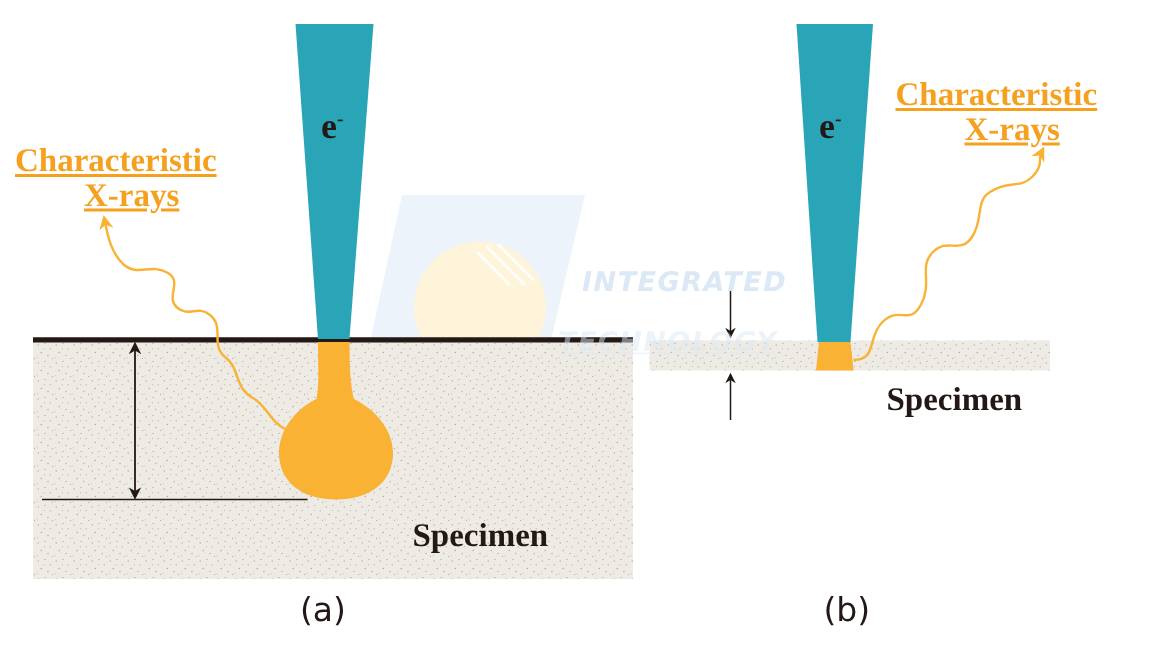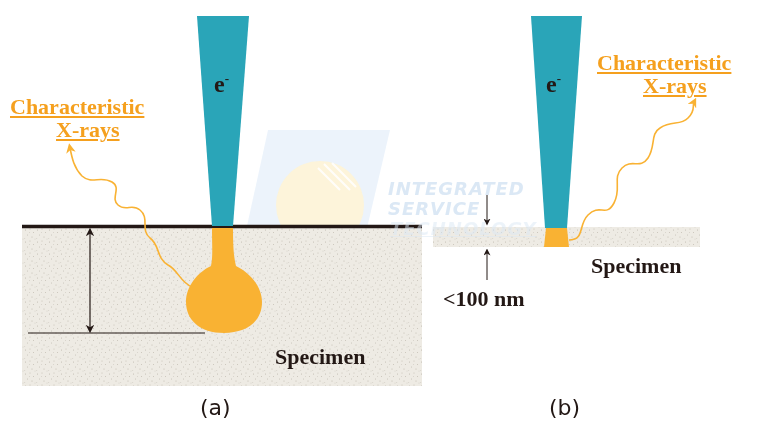--- a/index.html
+++ b/index.html
@@ -67,33 +67,31 @@
 
     <polygon points="546,228 567,228 569,247 544,247" fill="#f9b233"></polygon>
 
     <path d="M569,240 C585,240 578,225 588,215 C600,203 606,218 614,203 C622,188 612,178 622,168 C632,158 640,170 648,158 C656,146 650,134 660,128 C672,120 680,126 688,118 C696,110 692,106 694,102" fill="none" stroke="#f9b233" stroke-width="1.6" marker-end="url(#xrayHead)"></path>
 
     <line x1="487" y1="194" x2="487" y2="222" stroke="#231815" stroke-width="1" marker-end="url(#arrowHead)"></line>
     <line x1="487" y1="280" x2="487" y2="252" stroke="#231815" stroke-width="1" marker-end="url(#arrowHead)"></line>
   </svg>
 
   <div class="wm-text" style="left:388px;top:180px;">INTEGRATED</div>
-  <div class="wm-text" style="left:388px;top:200px;">SERVICE</div>
-  <div class="wm-text" style="left:390px;top:220px;opacity:0.5;text-decoration:underline;">TECHNOLOGY</div>
+  <div class="wm-text" style="left:372px;top:220px;opacity:0.5;text-decoration:underline;">TECHNOLOGY</div>
 
   <div class="lbl dark" style="left:214px;top:72px;font-size:24px;">
     <span>e</span><sup style="font-size:13px;">-</sup>
   </div>
   <div class="lbl orange" style="left:10px;top:96px;font-size:22px;">Characteristic</div>
   <div class="lbl orange" style="left:56px;top:119px;font-size:22px;">X-rays</div>
   <div class="lbl dark" style="left:275px;top:346px;font-size:22px;">Specimen</div>
   <div class="panel-cap" style="left:200px;top:397px;">(a)</div>
 
   <div class="lbl dark" style="left:546px;top:72px;font-size:24px;">
     <span>e</span><sup style="font-size:13px;">-</sup>
   </div>
   <div class="lbl orange" style="left:597px;top:52px;font-size:22px;">Characteristic</div>
   <div class="lbl orange" style="left:643px;top:75px;font-size:22px;">X-rays</div>
   <div class="lbl dark" style="left:591px;top:255px;font-size:22px;">Specimen</div>
-  <div class="lbl dark" style="left:443px;top:288px;font-size:22px;">&lt;100 nm</div>
   <div class="panel-cap" style="left:549px;top:397px;">(b)</div>
 
 </div>
 
 </body></html>

